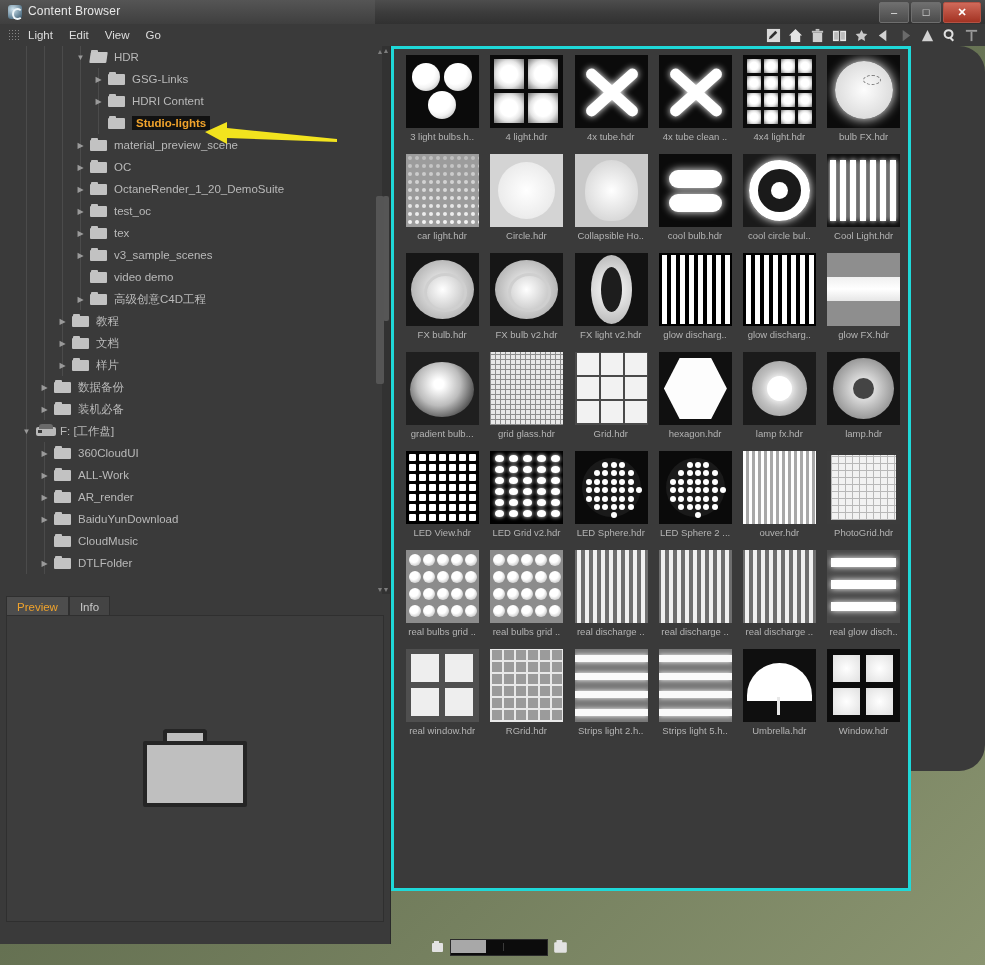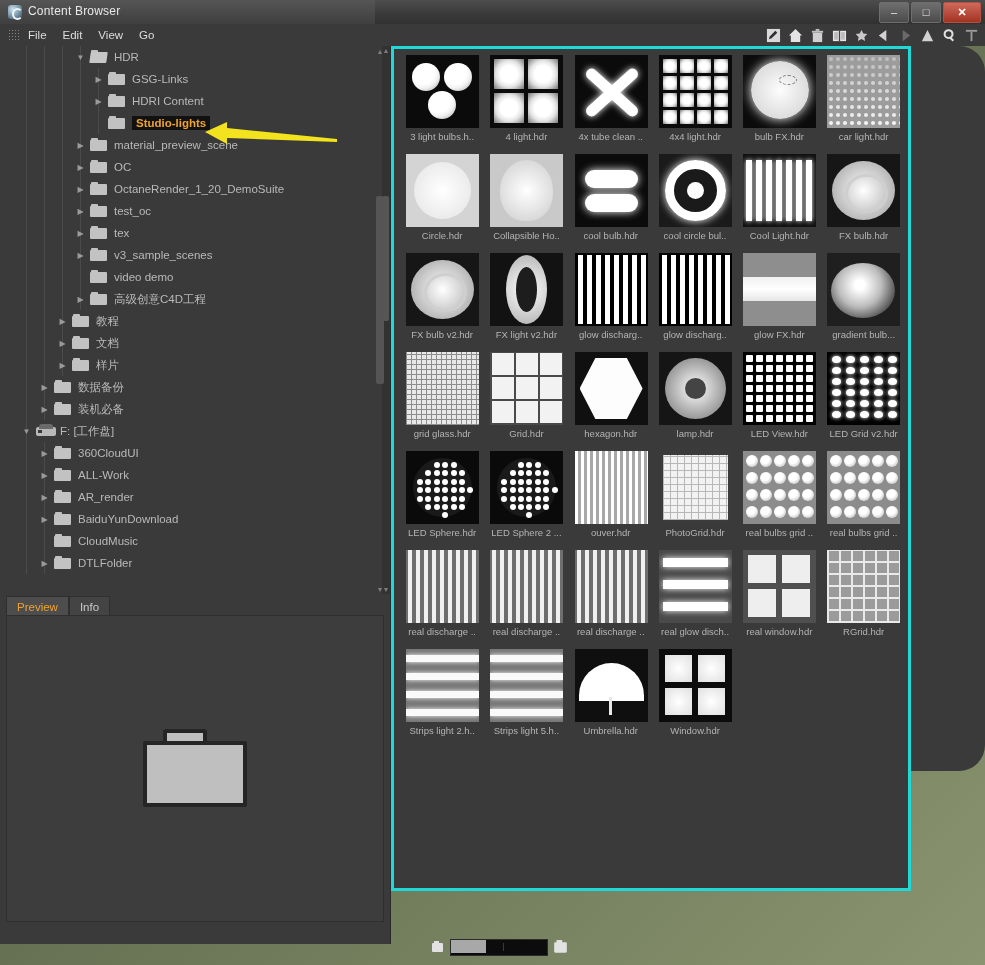--- a/index.html
+++ b/index.html
@@ -111,21 +111,21 @@
           </div>
       <div class="wbtn close">
             <span>✕</span>
           </div>
     </div>
   </div>
 
   <div class="menubar">
     <div class="grip"></div>
     <div class="menus">
-      <div class="mi">File</div>
+      <div class="mi">Light</div>
       <div class="mi">Edit</div>
       <div class="mi">View</div>
       <div class="mi">Go</div>
     </div>
     <div class="tbicons">
       <svg class="ic" viewBox="0 0 16 16">
             <rect x="1" y="1" width="14" height="14" fill="#d9d9d9"></rect>
             <path d="M3 12l1-3 6-6 2 2-6 6z" fill="#2f2f2f"></path>
           </svg>
       <svg class="ic" viewBox="0 0 16 16">
@@ -474,20 +474,27 @@
               <div class="clabel">3 light bulbs.h..</div>
             </div>
             <div class="cell">
               <div class="thumb">
                 <div class="tb sq" style="left:4px;top:4px;width:30px;height:30px"></div>
            <div class="tb sq" style="left:38px;top:4px;width:30px;height:30px"></div>
            <div class="tb sq" style="left:4px;top:38px;width:30px;height:30px"></div>
            <div class="tb sq" style="left:38px;top:38px;width:30px;height:30px"></div>
               </div>
               <div class="clabel">4 light.hdr</div>
+            </div>
+            <div class="cell">
+              <div class="thumb">
+                <div class="tb" style="left:4px;top:32px;width:66px;height:11px;background:#fff;border-radius:6px;transform:rotate(42deg);box-shadow:0 0 7px #fff"></div>
+           <div class="tb" style="left:4px;top:32px;width:66px;height:11px;background:#fff;border-radius:6px;transform:rotate(-42deg);box-shadow:0 0 7px #fff"></div>
+              </div>
+              <div class="clabel">4x tube.hdr</div>
             </div>
             <div class="cell">
               <div class="thumb">
                 <div class="tb" style="left:4px;top:32px;width:66px;height:11px;background:#fff;border-radius:6px;transform:rotate(42deg);box-shadow:0 0 7px #fff"></div>
            <div class="tb" style="left:4px;top:32px;width:66px;height:11px;background:#fff;border-radius:6px;transform:rotate(-42deg);box-shadow:0 0 7px #fff"></div>
               </div>
               <div class="clabel">4x tube clean ..</div>
             </div>
             <div class="cell">
               <div class="thumb">
@@ -746,20 +753,28 @@
             </div>
             <div class="cell">
               <div class="thumb">
                 <div class="tb" style="left:0;top:0;width:73px;height:73px;background:#101010"></div>
            <div class="tb" style="left:5px;top:6px;width:63px;height:61px;background:#fdfdfd;clip-path:polygon(25% 0,75% 0,100% 50%,75% 100%,25% 100%,0 50%)"></div>
               </div>
               <div class="clabel">hexagon.hdr</div>
             </div>
             <div class="cell">
               <div class="thumb">
+                <div class="tb" style="left:0;top:0;width:73px;height:73px;background:#1b1b1b"></div>
+           <div class="tb" style="left:9px;top:9px;width:55px;height:55px;border-radius:50%;background:radial-gradient(circle at 50% 50%, #f4f4f4 0%, #8f8f8f 100%)"></div>
+           <div class="tb" style="left:24px;top:24px;width:25px;height:25px;border-radius:50%;background:#fff;box-shadow:0 0 8px #fff"></div>
+              </div>
+              <div class="clabel">lamp fx.hdr</div>
+            </div>
+            <div class="cell">
+              <div class="thumb">
                 <div class="tb" style="left:0;top:0;width:73px;height:73px;background:#151515"></div>
            <div class="tb" style="left:6px;top:6px;width:61px;height:61px;border-radius:50%;background:radial-gradient(circle at 50% 50%, #ffffff 0%, #6e6e6e 100%)"></div>
            <div class="tb" style="left:26px;top:26px;width:21px;height:21px;border-radius:50%;background:#444"></div>
               </div>
               <div class="clabel">lamp.hdr</div>
             </div>
             <div class="cell">
               <div class="thumb">
                 <div class="tb" style="left:0;top:0;width:73px;height:73px;background:#000"></div>
                 <div class="tb" style="left:3px;top:3px;width:7px;height:7px;background:#fff;border-radius:1px"></div>

